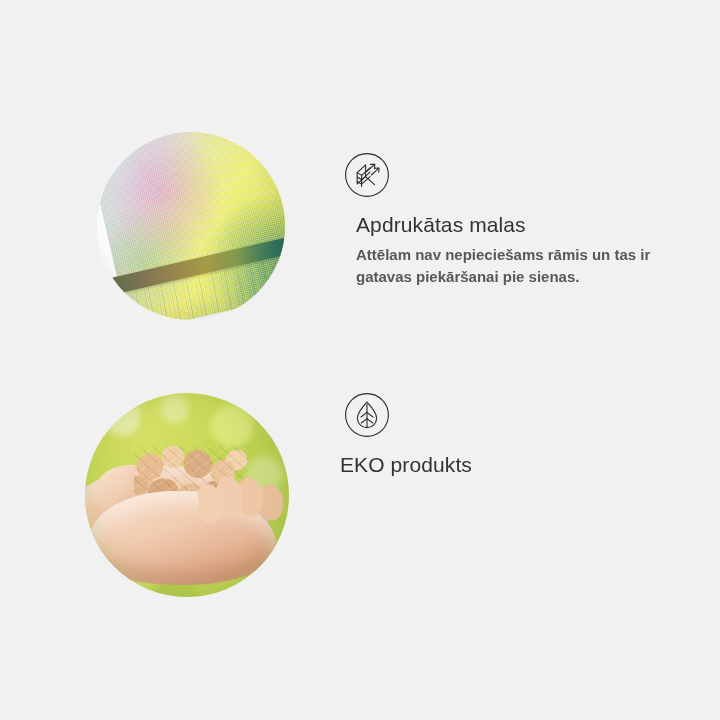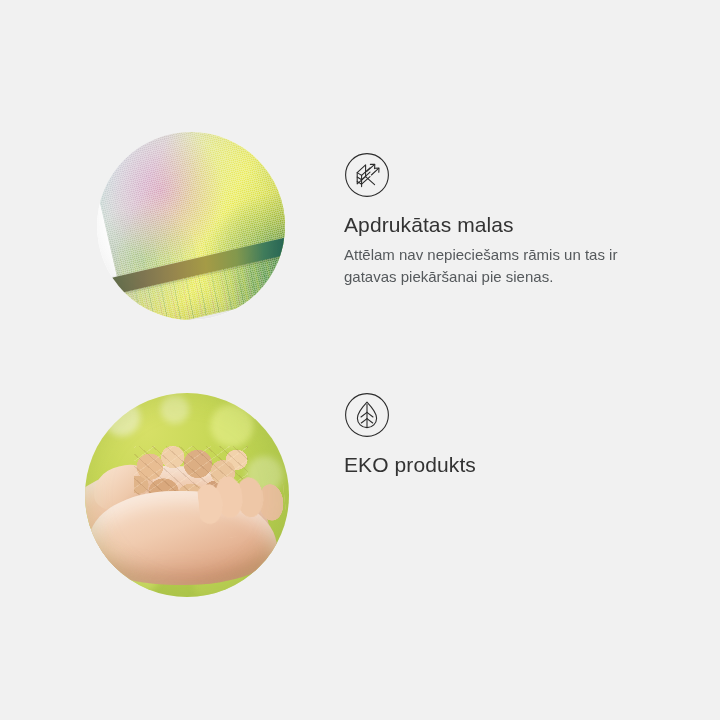--- a/index.html
+++ b/index.html
@@ -13,36 +13,38 @@
     font-family: "Liberation Sans", sans-serif;
     overflow: hidden;
   }
   .page {
     position: relative;
     width: 720px;
     height: 720px;
   }
   .feature-text {
     position: absolute;
+    margin-left: 12px;
   }
   .feature-title {
     font-size: 21px;
     font-weight: 500;
     color: #333333;
     letter-spacing: 0.1px;
     margin: 0 0 7px 0;
     line-height: 1.2;
     white-space: nowrap;
   }
   .feature-desc {
     font-size: 15px;
     color: #55595c;
     line-height: 1.47;
     margin: 0;
     max-width: 330px;
+    font-weight: bold;
   }
 
   
   .icon-badge {
     position: absolute;
     width: 46px;
     height: 46px;
   }
   .icon-badge svg {
     display: block;
@@ -313,17 +315,17 @@
       <path d="M23 10.2 C16.6 17.0 13.4 21.6 13.4 26.2 C13.4 31.4 17.7 35.6 23 35.6
                C28.3 35.6 32.6 31.4 32.6 26.2 C32.6 21.6 29.4 17.0 23 10.2 Z"></path>
       <path d="M23 12.6 L23 35.4"></path>
       <path d="M23 20.4 L17.0 25.0"></path>
       <path d="M23 20.4 L29.0 25.0"></path>
       <path d="M23 26.6 L17.3 31.0"></path>
       <path d="M23 26.6 L28.7 31.0"></path>
     </svg>
   </div>
 
-  <div class="feature-text" style="left:344px; top:452px;">
+  <div class="feature-text" style="left:328px; top:452px;">
     <p class="feature-title">EKO produkts</p>
   </div>
 
 </div>
 
 </body></html>

